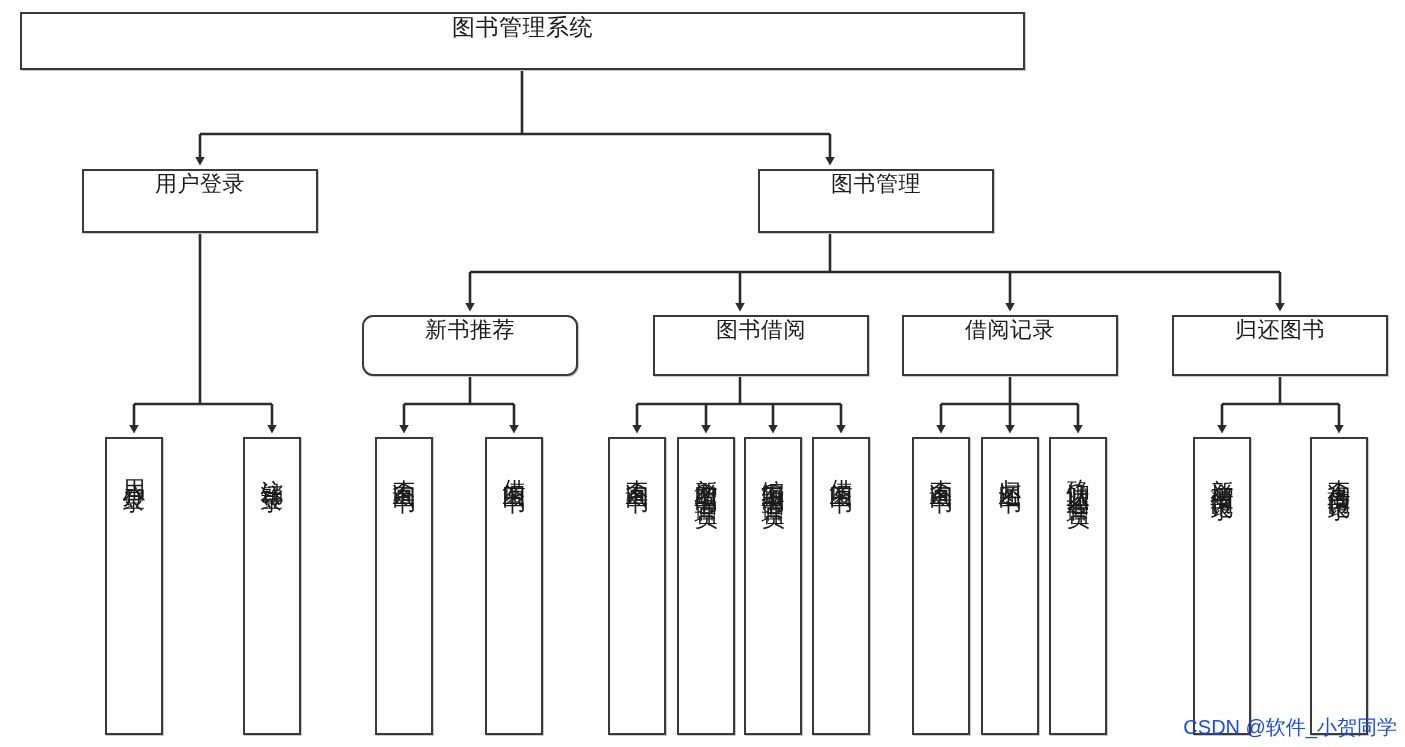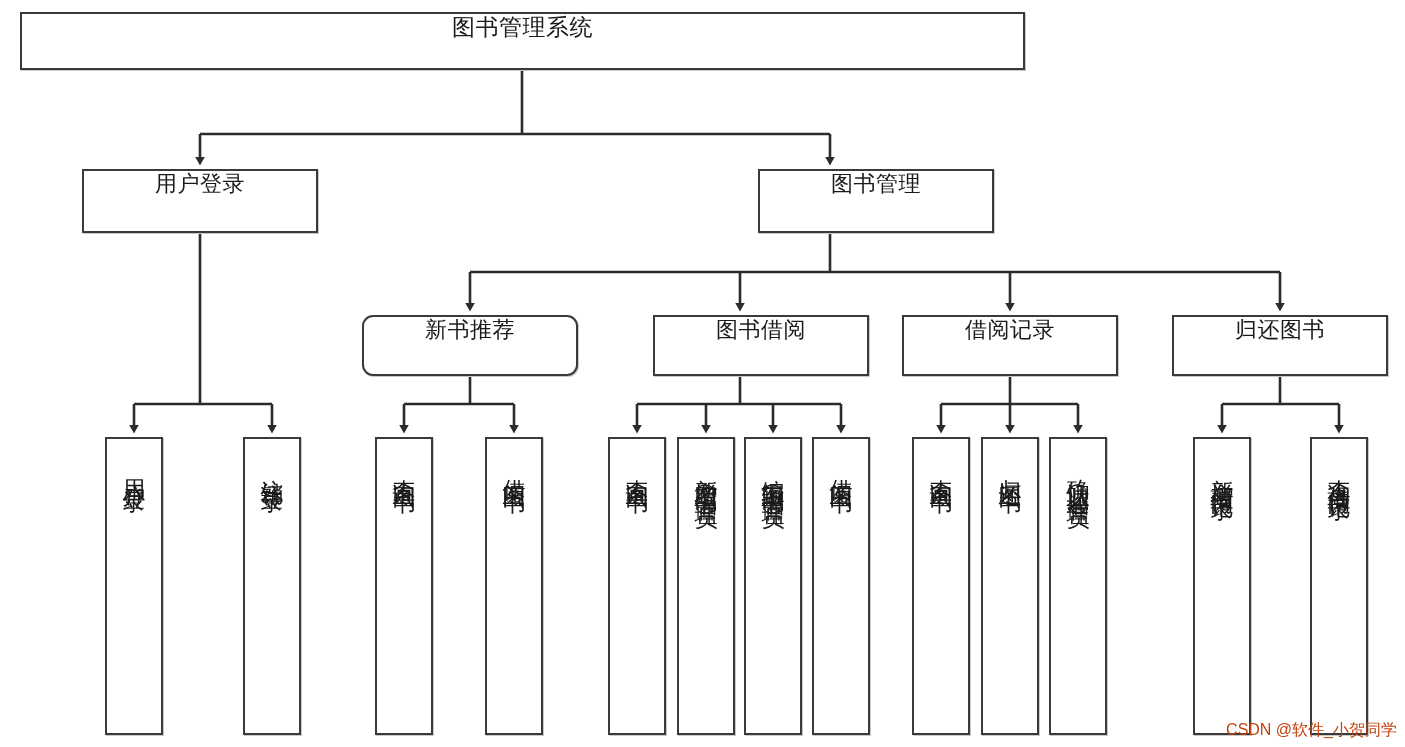--- a/index.html
+++ b/index.html
@@ -44,22 +44,22 @@
     text-orientation:upright;
     font-size:23px;
     letter-spacing:4px;
     line-height:1;
     text-align:left;
   }
   .watermark{
     position:absolute;
     right:8px;
     bottom:6px;
-    font-size:16px;
-    color:#c2410c;
+    font-size:20px;
+    color:#1d4ed8;
     white-space:nowrap;
     pointer-events:none;
   }
 </style>
 </head>
 <body>
 
 <div id="canvas">
 
   <svg class="edges" viewBox="0 0 1405 747" xmlns="http://www.w3.org/2000/svg">

